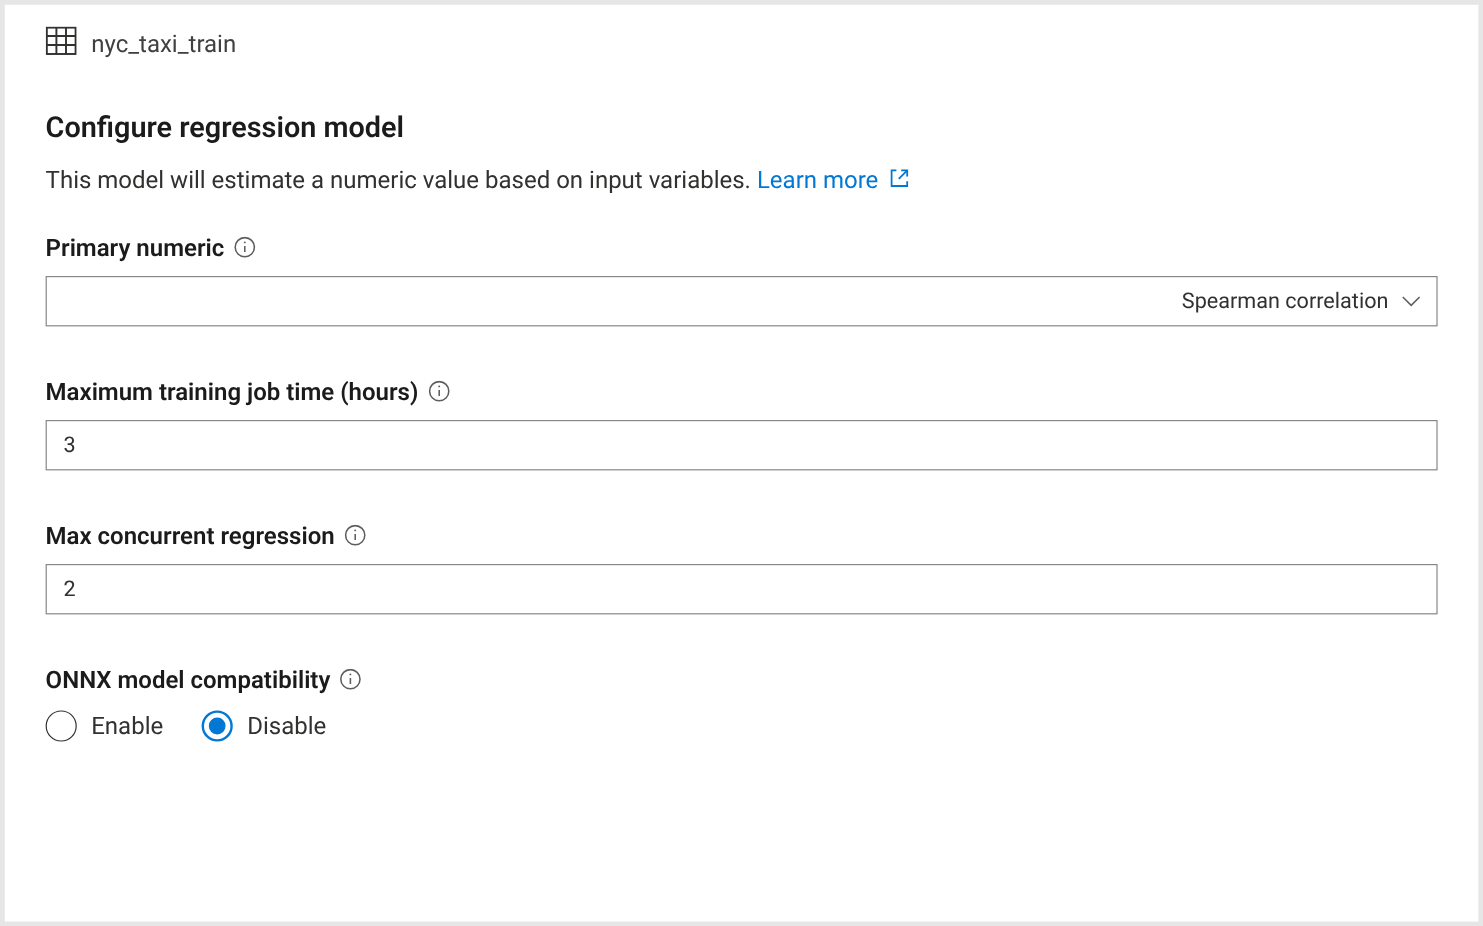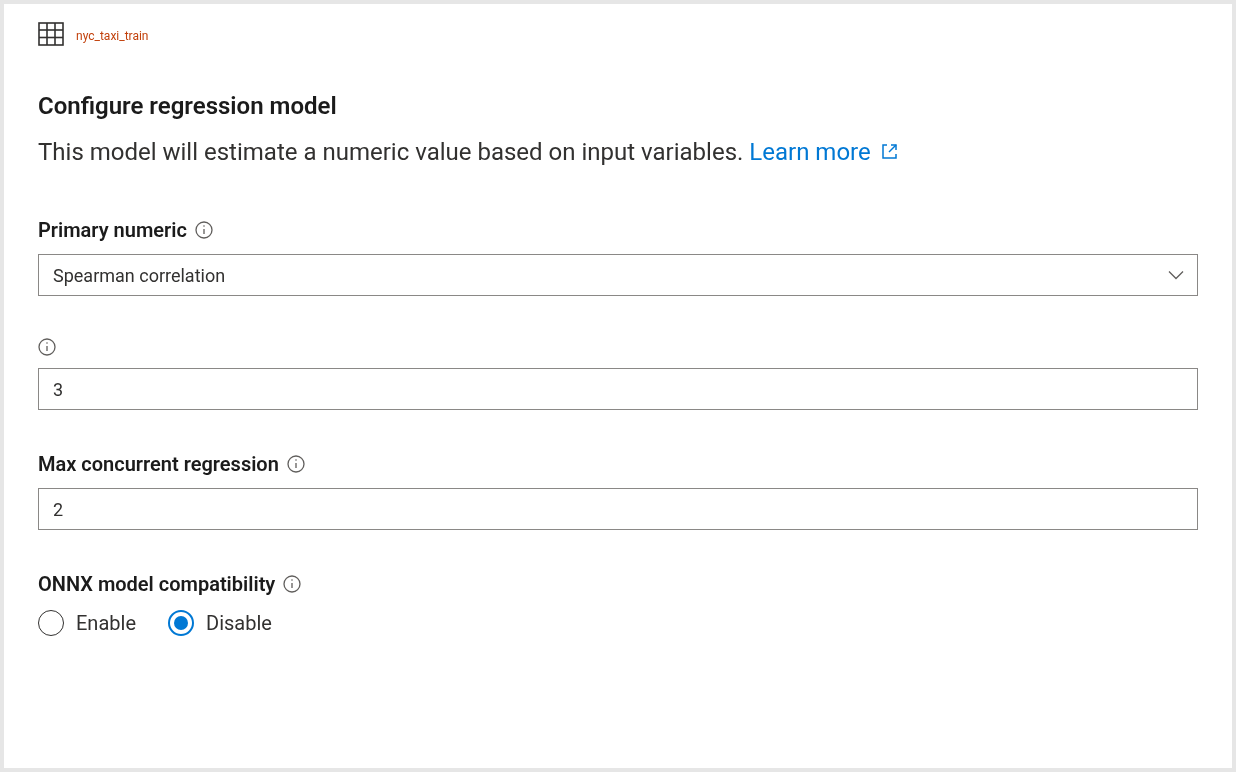--- a/index.html
+++ b/index.html
@@ -27,35 +27,35 @@
       color: #1b1b1b;
       margin-bottom: 14px;
     }
     .dataset-row {
       display: flex;
       align-items: center;
       gap: 12px;
       margin-bottom: 42px;
     }
     .dataset-name {
-      font-size: 12px;
-      color: #c2410c;
+      font-size: 20px;
+      color: #404040;
       font-weight: 400;
     }
     .section-heading {
       font-size: 24px;
       font-weight: 600;
       color: #1b1b1b;
       margin-bottom: 18px;
     }
     .section-desc {
-      font-size: 24px;
+      font-size: 20px;
       color: #323130;
       font-weight: 400;
-      margin-bottom: 52px;
+      margin-bottom: 32px;
     }
     .learn-link {
       color: #0078d4;
       text-decoration: none;
       cursor: pointer;
     }
     .ext-icon {
       display: inline-block;
       vertical-align: baseline;
       margin-left: 4px;
@@ -86,20 +86,21 @@
       width: 100%;
       height: 42px;
       border: 1px solid #8a8886;
       background: #ffffff;
       padding: 0 40px 0 14px;
       font-size: 18px;
       color: #323130;
       font-family: inherit;
       appearance: none;
       cursor: pointer;
+      text-align: right;
     }
     .select-chevron {
       position: absolute;
       right: 14px;
       top: 50%;
       transform: translateY(-50%);
       pointer-events: none;
     }
     .text-input {
       width: 100%;
@@ -204,20 +205,21 @@
       <span class="select-chevron">
         <svg width="16" height="10" viewBox="0 0 16 10" fill="none" stroke="#605e5c" stroke-width="1.3">
           <polyline points="1,1 8,8 15,1"></polyline>
         </svg>
       </span>
     </div>
   </div>
 
   <div class="field-group">
     <div class="field-label">
+      <span>Maximum training job time (hours)</span>
       <span class="info-icon">
         <svg width="18" height="18" viewBox="0 0 18 18" fill="none" stroke="#605e5c" stroke-width="1.3">
           <circle cx="9" cy="9" r="8"></circle>
           <line x1="9" y1="8" x2="9" y2="13"></line>
           <circle cx="9" cy="5" r="0.8" fill="#605e5c" stroke="none"></circle>
         </svg>
       </span>
     </div>
     <input type="text" class="text-input" value="3" style="">
   </div>

